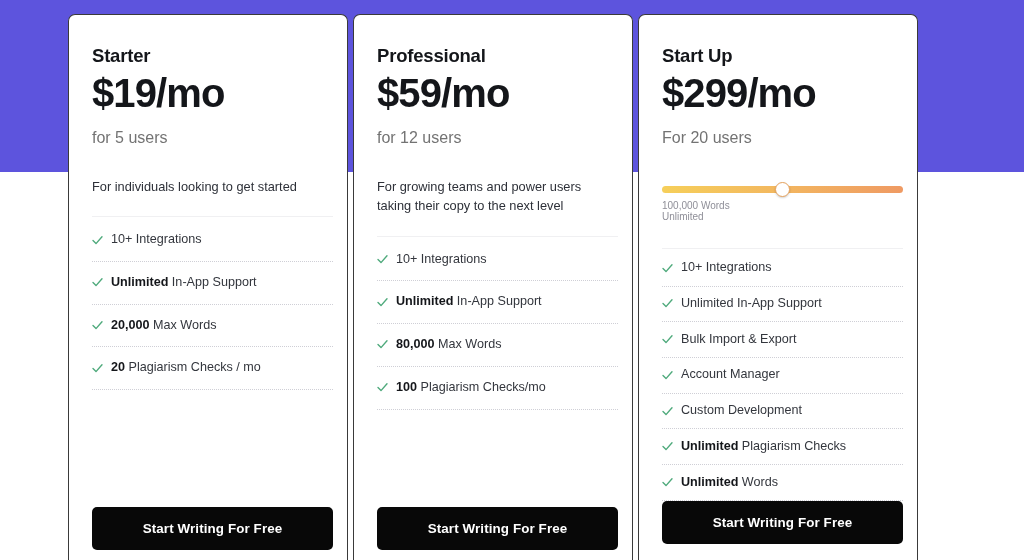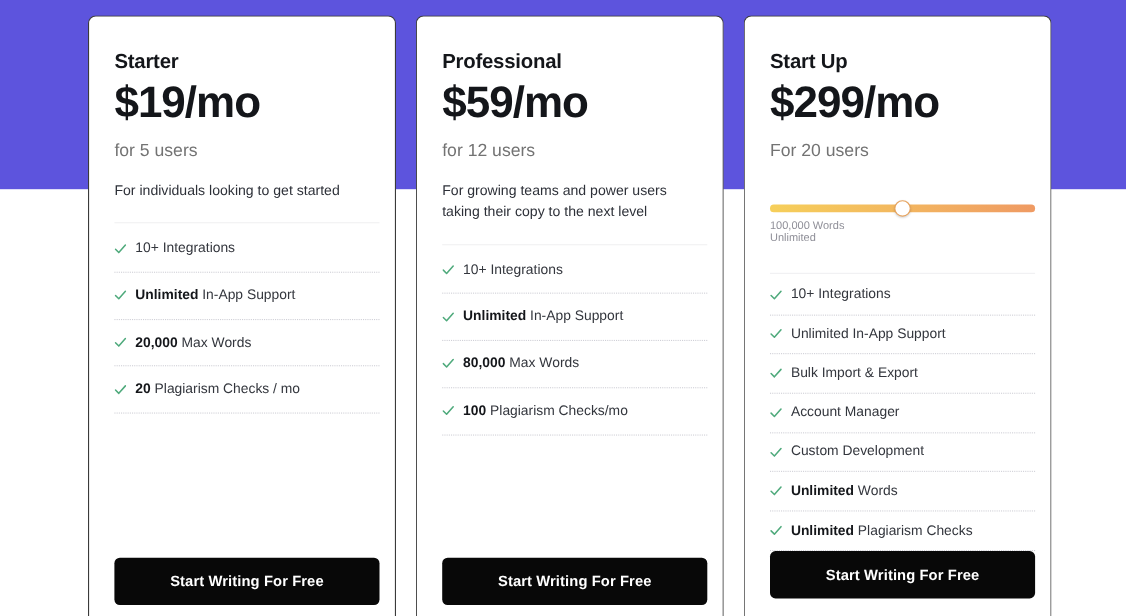--- a/index.html
+++ b/index.html
@@ -23,23 +23,23 @@
     left: 0;
     width: 1024px;
     height: 172px;
     background: #5d54dd;
   }
 
   
   #cards {
     position: absolute;
     top: 14px;
-    left: 80px;
+    left: 68px;
     display: flex;
-    gap: 18px;
+    gap: 5px;
   }
 
   .card {
     width: 280px;
     height: 546px;
     background: #ffffff;
     border: 1px solid #3a3a3a;
     border-bottom: none;
     border-radius: 7px 7px 0 0;
     position: relative;
@@ -76,21 +76,21 @@
     font-size: 16px;
     color: #737373;
     margin-top: 10px;
     line-height: 1.3;
   }
 
   .plan-desc {
     font-size: 12.8px;
     color: #2d3038;
     line-height: 1.52;
-    margin-top: 14px;
+    margin-top: 28px;
     max-width: 232px;
   }
 
   
   .slider-wrap {
     margin-top: 37px;
     width: 241px;
     position: relative;
   }
 
@@ -342,29 +342,29 @@
               </svg>
             </span>
           <span><b></b><span>Custom Development</span></span>
         </div>
         <div class="feature tight">
           <span class="check">
               <svg width="11" height="11" viewBox="0 0 11 11">
                 <path d="M1 5.6 L4 8.6 L10 1.8" fill="none" stroke="#4faa7c" stroke-width="1.4" stroke-linecap="round" stroke-linejoin="round"></path>
               </svg>
             </span>
+          <span><b>Unlimited</b><span> Plagiarism Checks</span></span>
+        </div>
+        <div class="feature tight">
+          <span class="check">
+              <svg width="11" height="11" viewBox="0 0 11 11">
+                <path d="M1 5.6 L4 8.6 L10 1.8" fill="none" stroke="#4faa7c" stroke-width="1.4" stroke-linecap="round" stroke-linejoin="round"></path>
+              </svg>
+            </span>
           <span><b>Unlimited</b><span> Words</span></span>
-        </div>
-        <div class="feature tight">
-          <span class="check">
-              <svg width="11" height="11" viewBox="0 0 11 11">
-                <path d="M1 5.6 L4 8.6 L10 1.8" fill="none" stroke="#4faa7c" stroke-width="1.4" stroke-linecap="round" stroke-linejoin="round"></path>
-              </svg>
-            </span>
-          <span><b>Unlimited</b><span> Plagiarism Checks</span></span>
         </div>
       </div>
 
       <div class="cta-wrap high">
         <button class="cta">Start Writing For Free</button>
       </div>
     </div>
   </div>
 
 </div>

